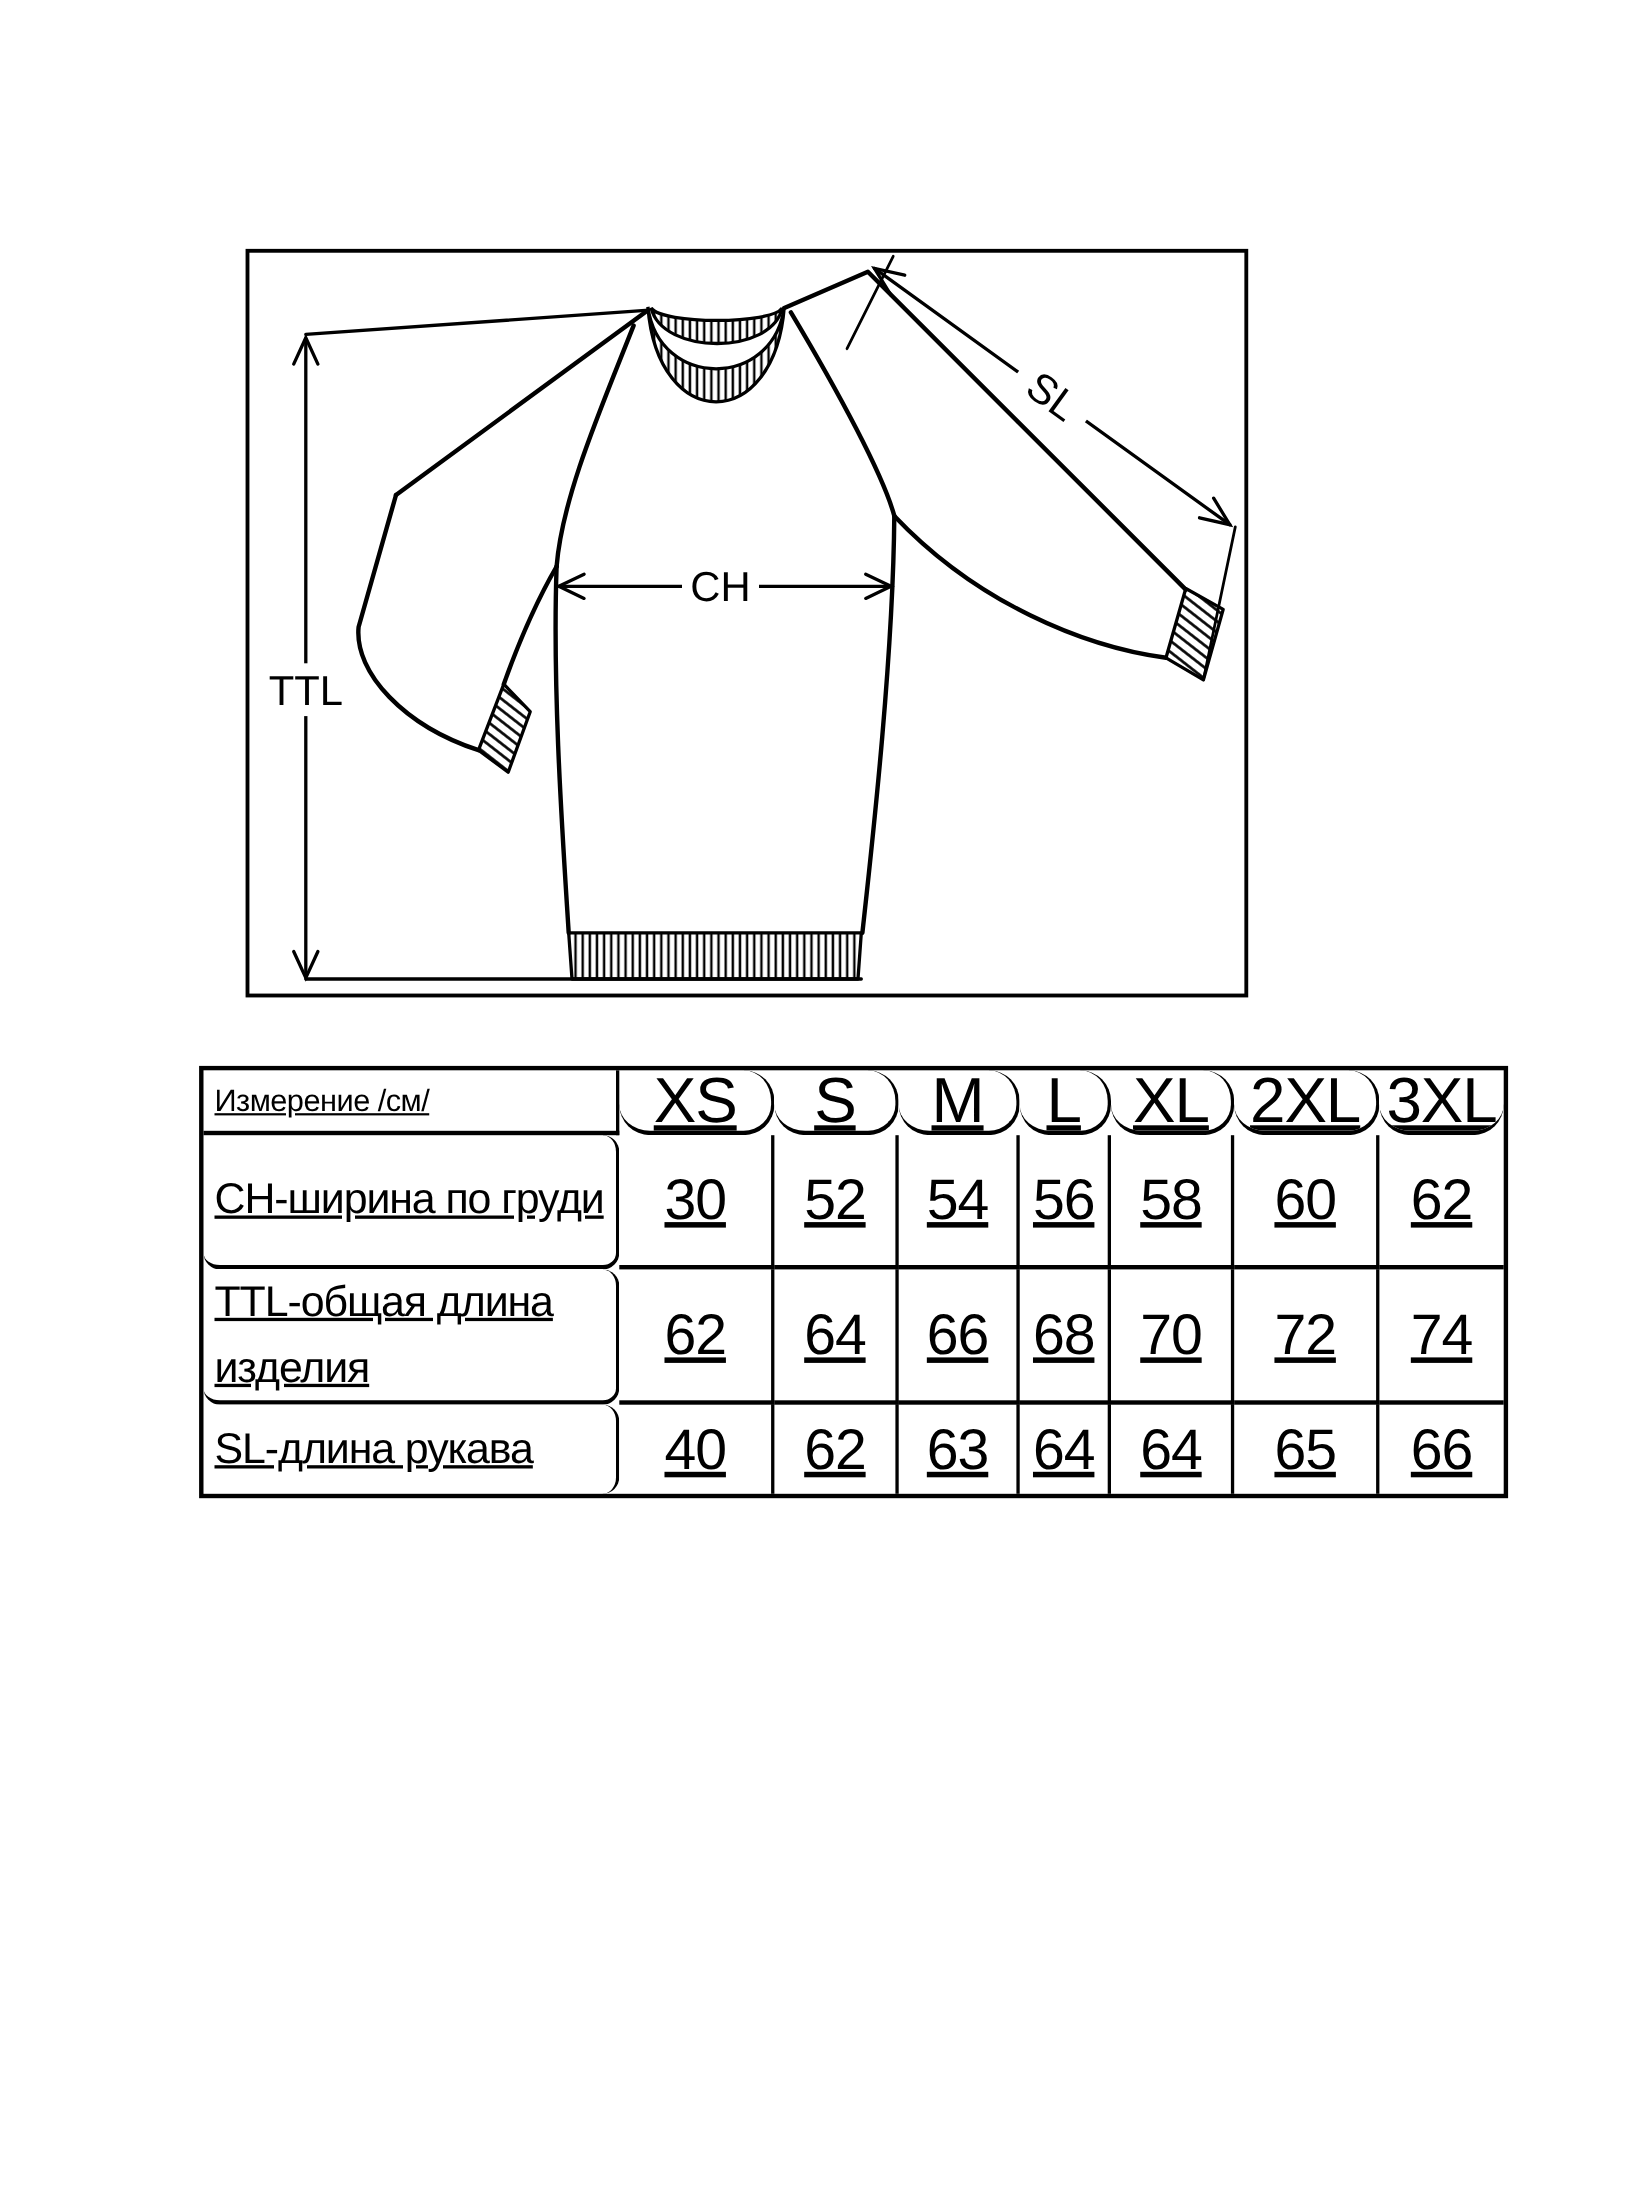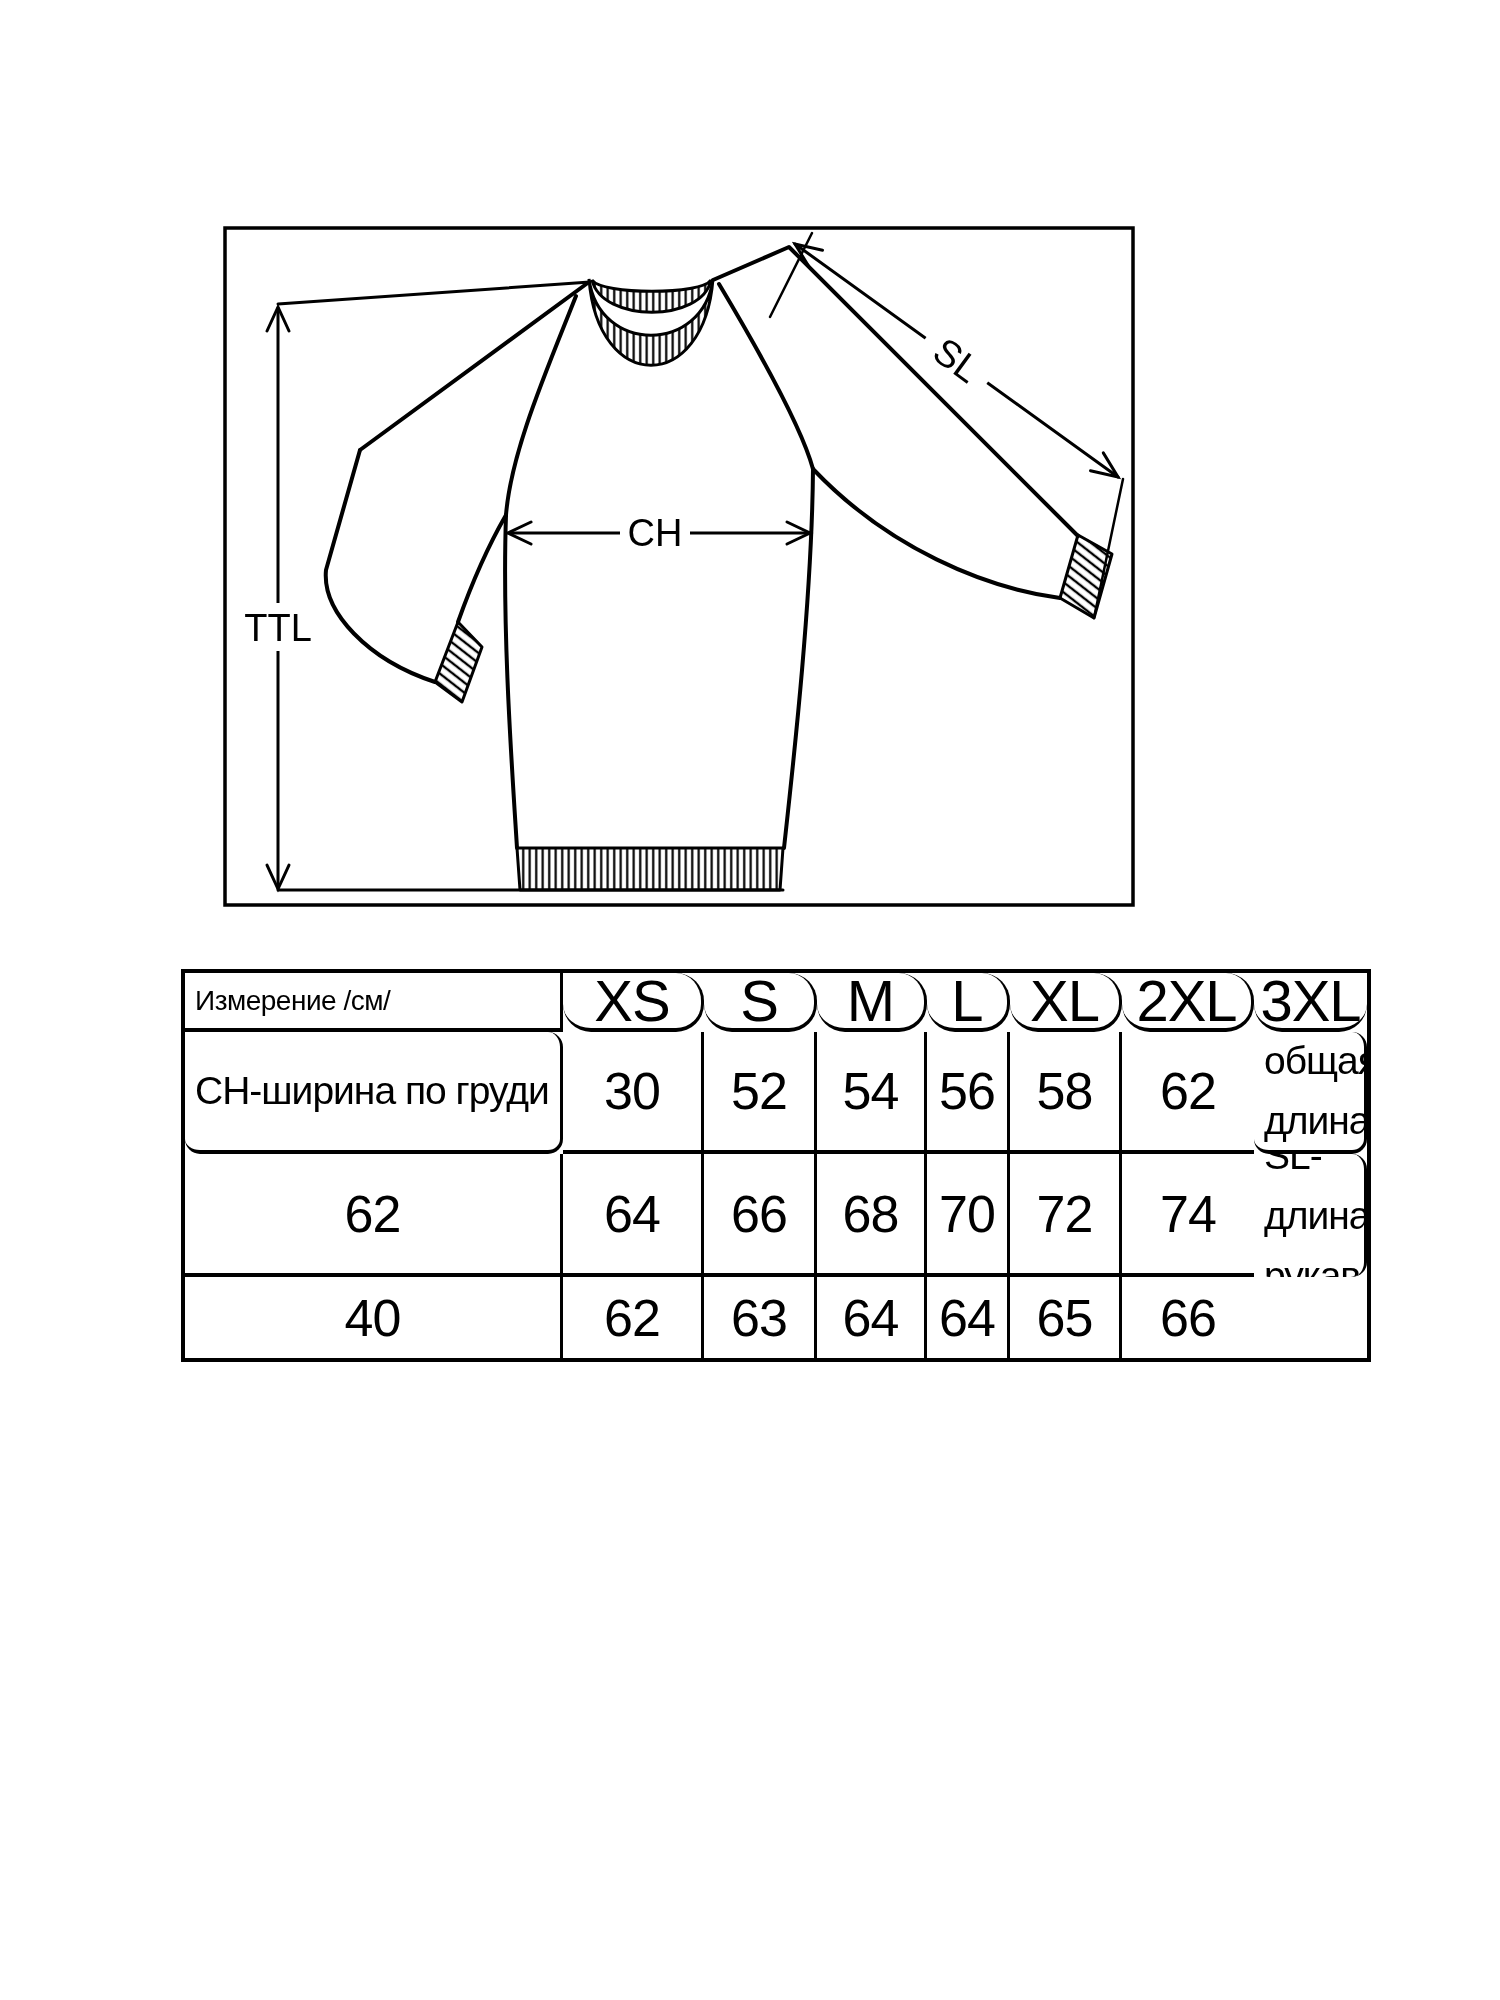--- a/index.html
+++ b/index.html
@@ -4,21 +4,21 @@
 <style>
   html,body{margin:0;padding:0;background:#ffffff;}
   .page{position:relative;width:1500px;height:2000px;background:#ffffff;overflow:hidden;
         font-family:"Liberation Sans",sans-serif;color:#000;}
   svg{position:absolute;left:0;top:0;}
   svg text{font-family:"Liberation Sans",sans-serif;fill:#000;}
 
   .size-table{position:absolute;left:181px;top:969px;width:1190px;height:393px;
       box-sizing:border-box;border:4px solid #000;display:grid;
       grid-template-columns:378px 141px 113px 110px 83px 112px 132px 113px;
-      grid-template-rows:59px 122px 123px 81px;}
+      grid-template-rows:59px 122px 123px 81px;text-decoration:underline;}
   .cell{box-sizing:border-box;border-right:3px solid #000;border-bottom:4px solid #000;
       display:flex;align-items:center;justify-content:center;overflow:hidden;}
   .cell.last-col{border-right:none;}
   .cell.last-row{border-bottom:none;}
   .corner{justify-content:flex-start;padding-left:10px;font-size:28px;letter-spacing:-0.5px;}
   .size-head{font-size:58px;letter-spacing:-1px;border-radius:28px;}
   .row-label{justify-content:flex-start;padding-left:10px;font-size:39px;line-height:60px;
       letter-spacing:-1px;text-align:left;border-radius:15px;}
   .num{font-size:52px;letter-spacing:-1px;}
 </style>
@@ -109,20 +109,21 @@
     <div class="cell size-head">XL</div>
     <div class="cell size-head">2XL</div>
     <div class="cell size-head last-col">3XL</div>
 
     <div class="cell row-label">CH-ширина по груди</div>
     <div class="cell num">30</div>
     <div class="cell num">52</div>
     <div class="cell num">54</div>
     <div class="cell num">56</div>
     <div class="cell num">58</div>
+    <div class="cell num">60</div>
     <div class="cell num last-col">62</div>
 
     <div class="cell row-label">TTL-общая длина изделия</div>
     <div class="cell num">62</div>
     <div class="cell num">64</div>
     <div class="cell num">66</div>
     <div class="cell num">68</div>
     <div class="cell num">70</div>
     <div class="cell num">72</div>
     <div class="cell num last-col">74</div>

